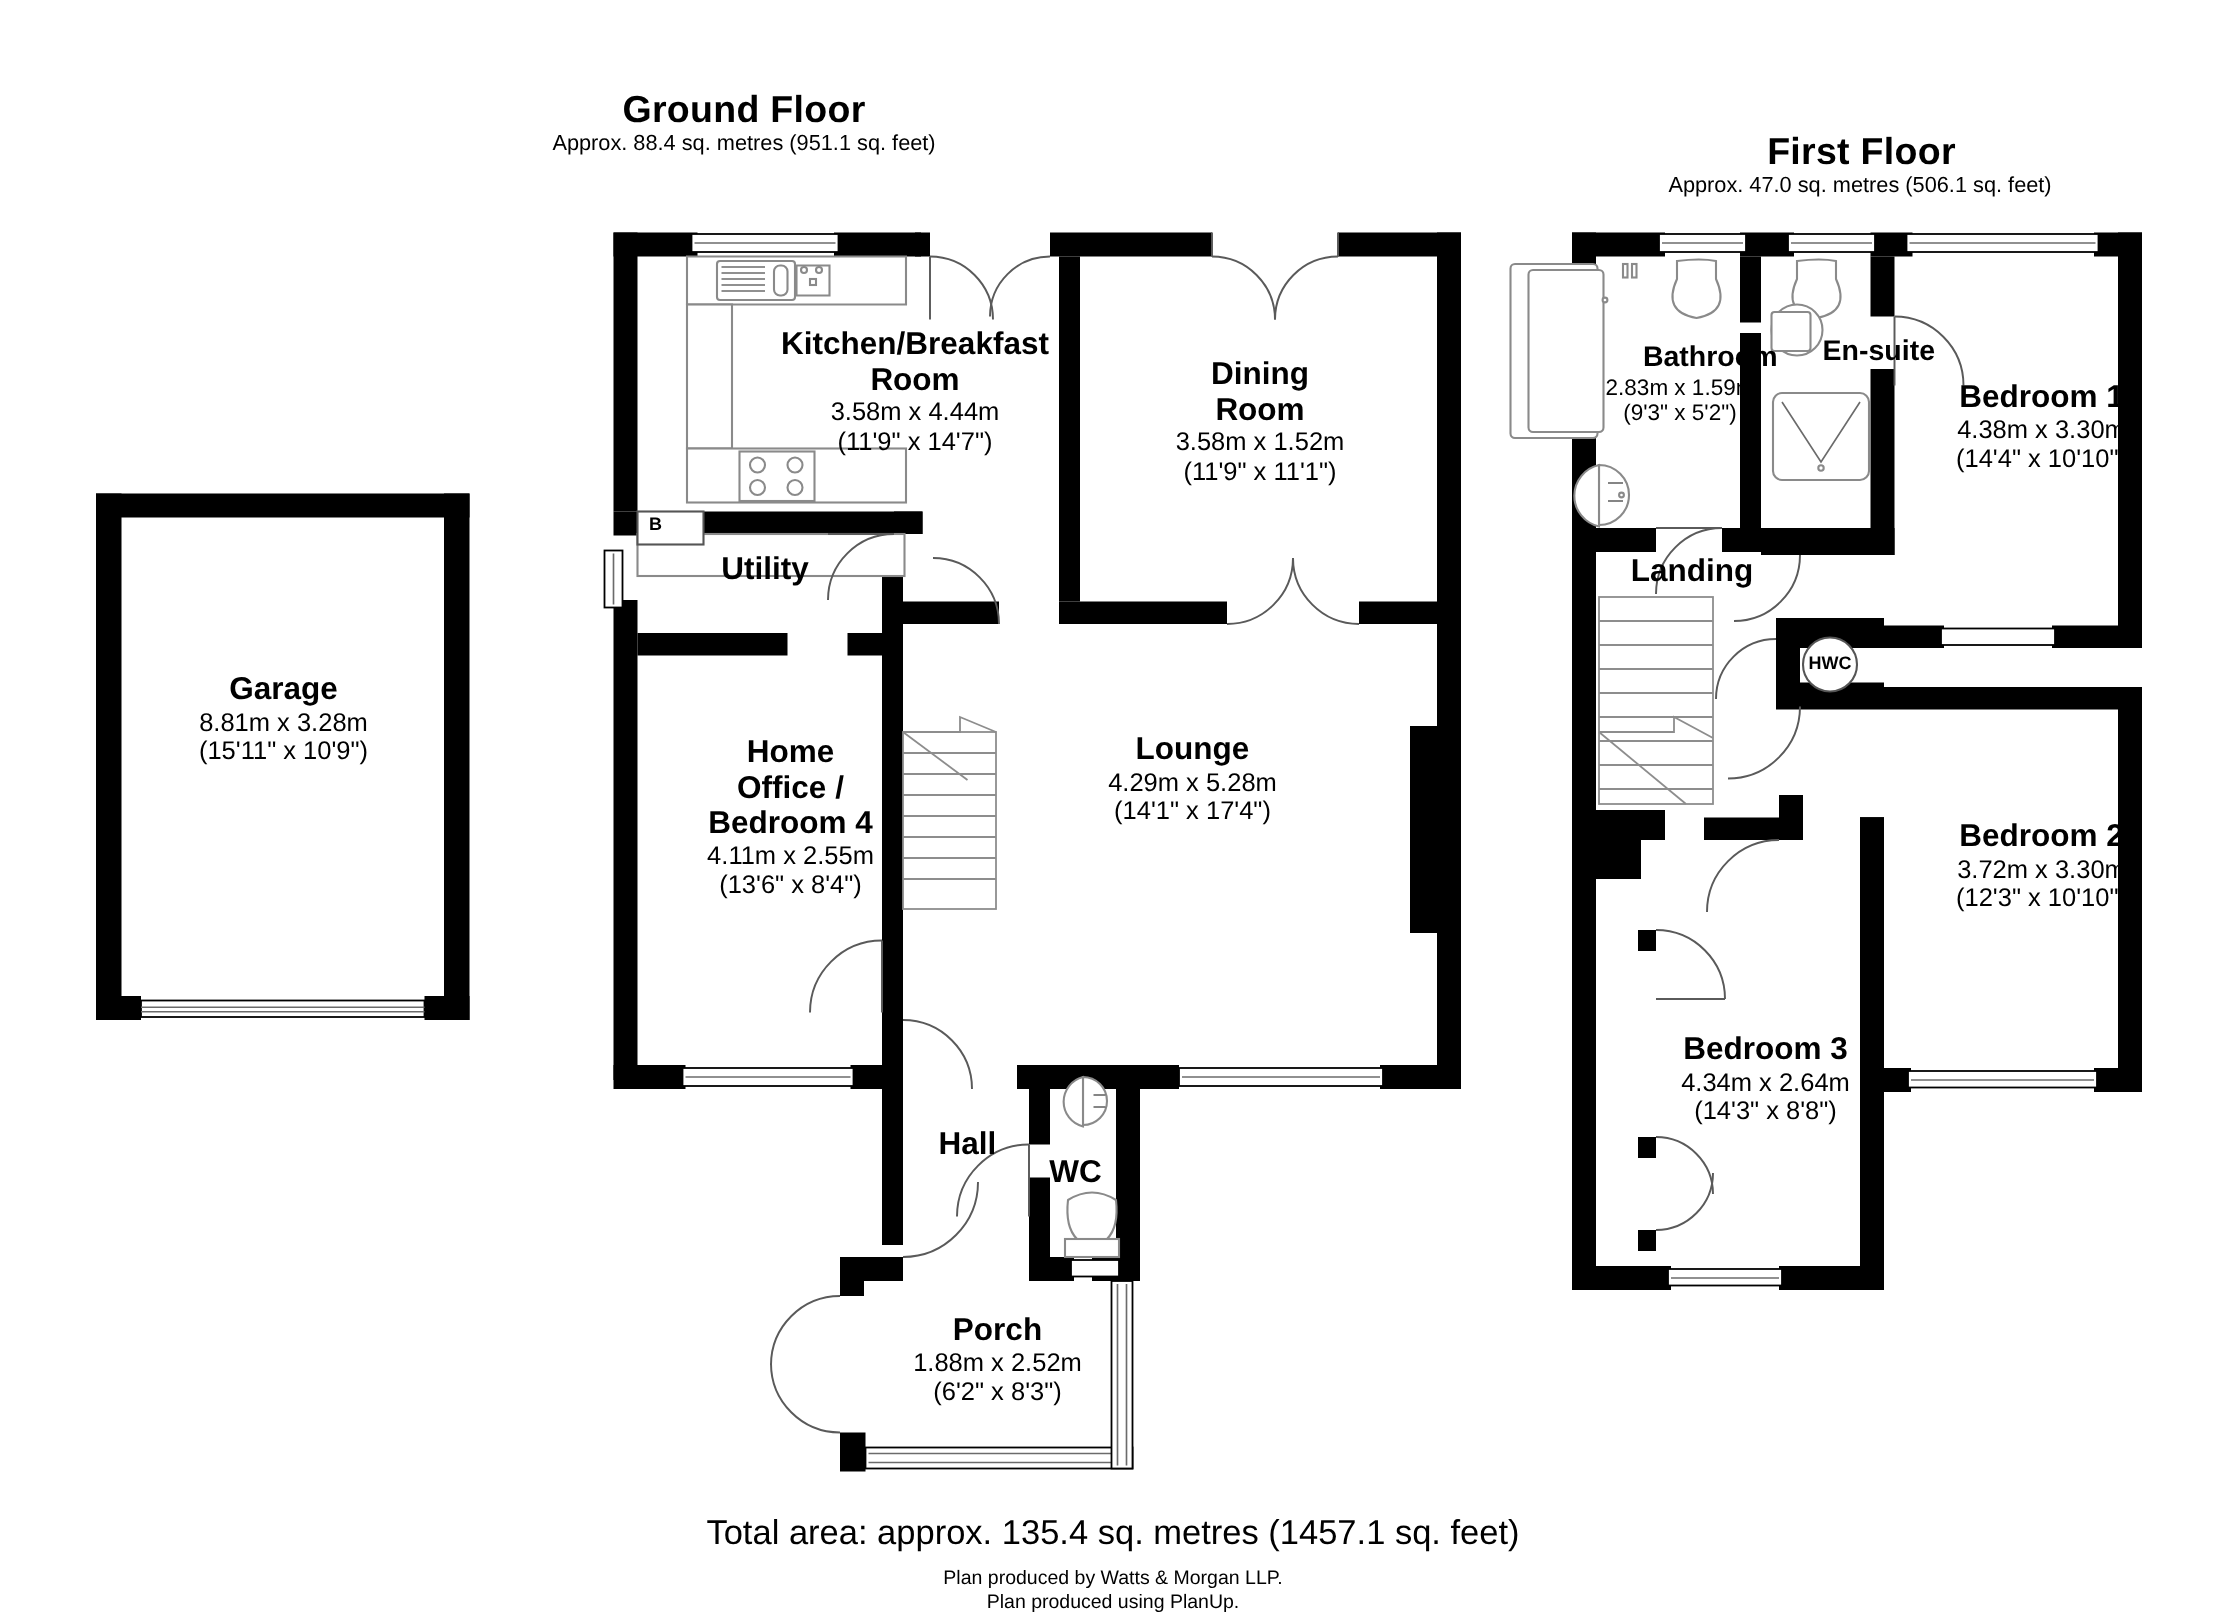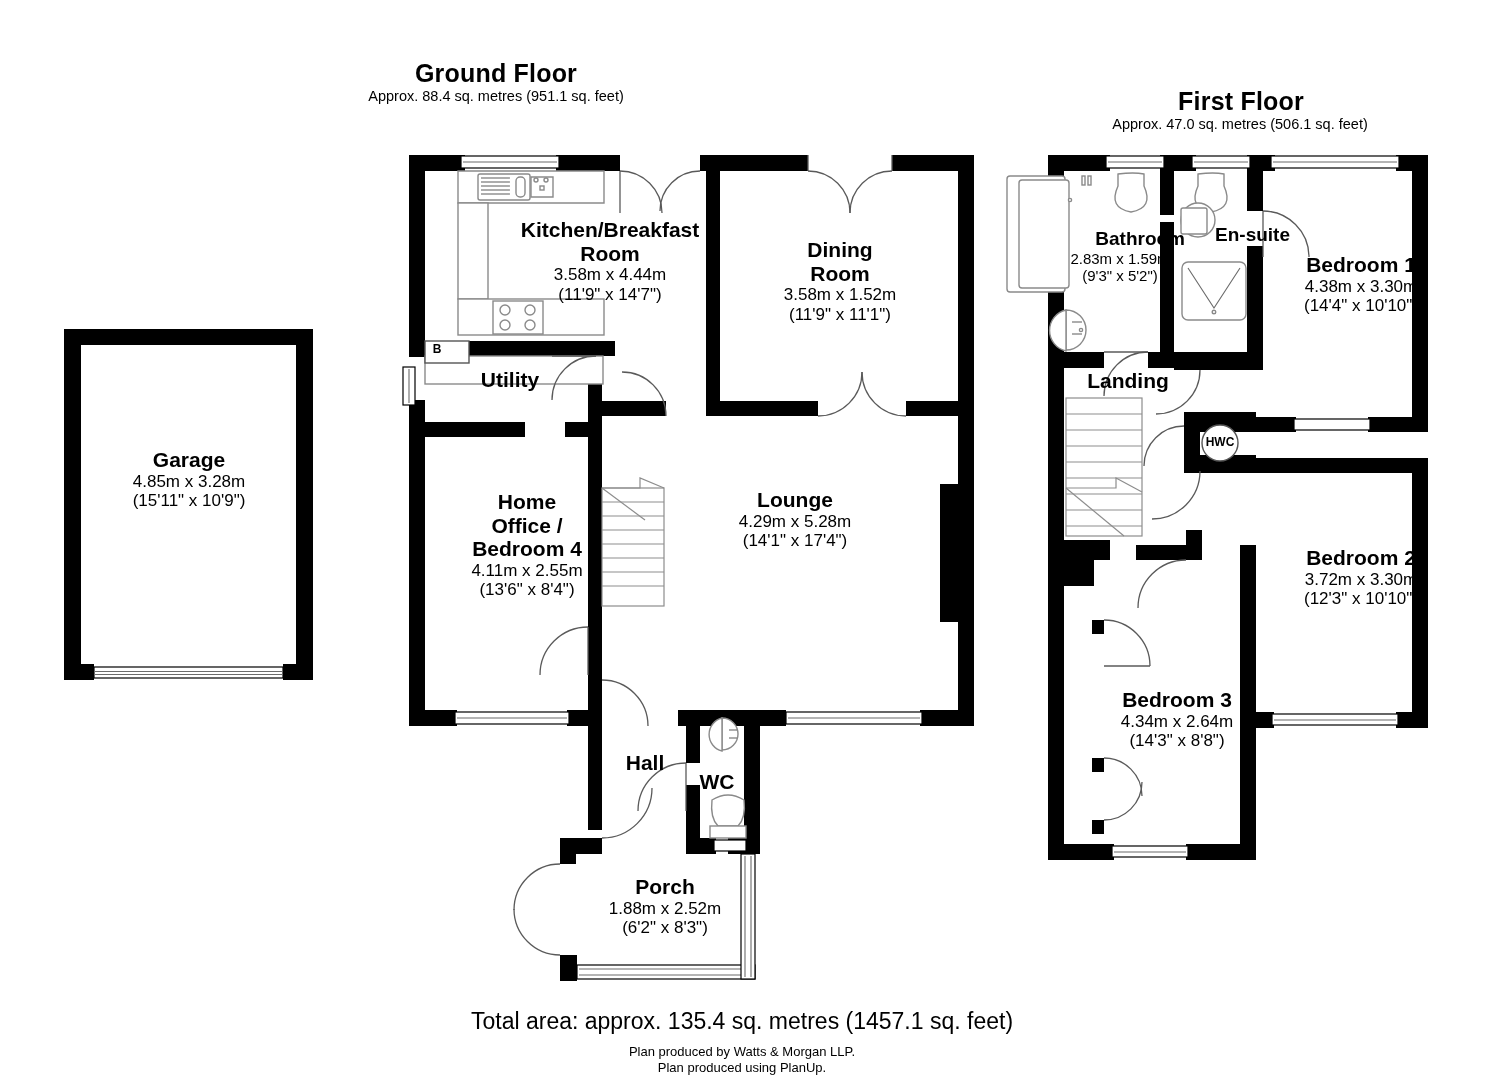--- a/index.html
+++ b/index.html
@@ -396,21 +396,21 @@
   </svg>
 
   <div class="txt floor-title" style="left:366px; top:59px; width:260px;">Ground Floor</div>
   <div class="txt floor-sub" style="left:336px; top:88px; width:320px;text-align:center;">Approx. 88.4 sq. metres (951.1 sq. feet)</div>
 
   <div class="txt floor-title" style="left:1113px; top:87px; width:256px;">First Floor</div>
   <div class="txt floor-sub" style="left:1080px; top:116px; width:320px;">Approx. 47.0 sq. metres (506.1 sq. feet)</div>
 
   <div class="txt" style="left:69px; top:448px; width:240px;">
     <div class="room-name">Garage</div>
-    <div class="room-dims">4.85m x 3.28m</div>
+    <div class="room-dims">8.81m x 3.28m</div>
     <div class="room-dims">(15'11" x 10'9")</div>
   </div>
 
   <div class="txt" style="left:490px; top:218px; width:240px;">
     <div class="room-name">Kitchen/Breakfast</div>
     <div class="room-name">Room</div>
     <div class="room-dims">3.58m x 4.44m</div>
     <div class="room-dims">(11'9" x 14'7")</div>
   </div>
 

